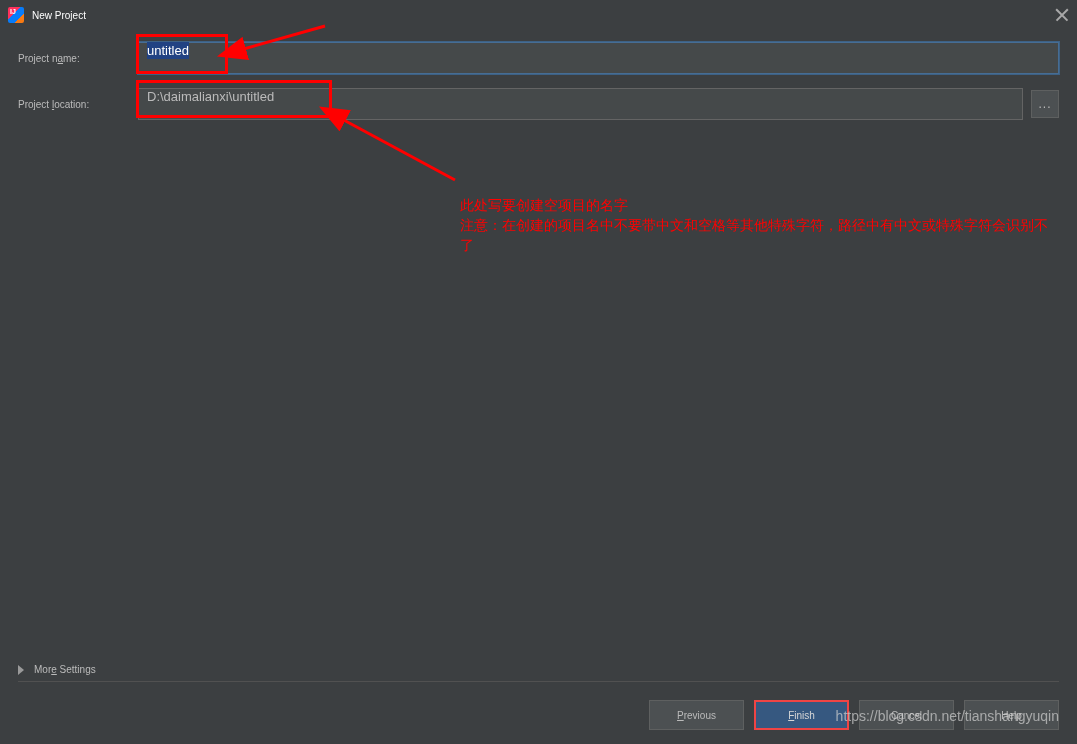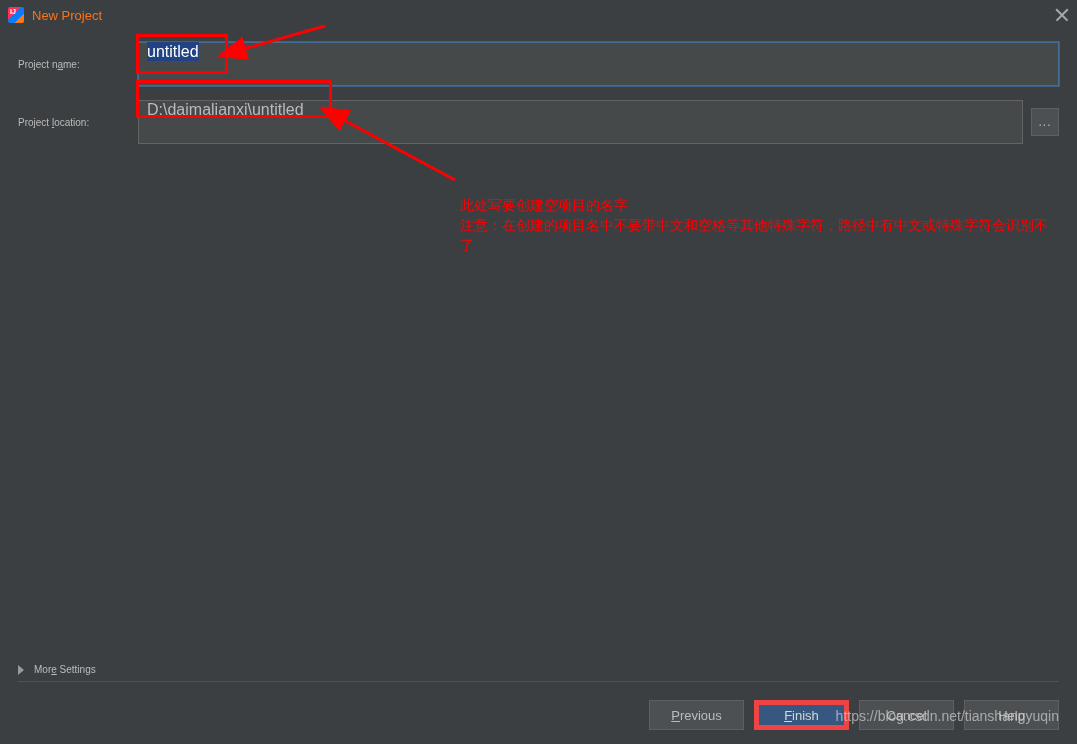--- a/index.html
+++ b/index.html
@@ -30,21 +30,21 @@
     }
     .app-icon::after {
       content: "IJ";
       position: absolute;
       font-size: 7px;
       color: #fff;
       font-weight: bold;
       left: 2px;
       top: 1px;
     }
-    .title-text { color: #f97316; font-size: 13px; }
+    .title-text { color: #ffffff; font-size: 10px; }
     .close-icon {
       margin-left: auto;
       width: 14px;
       height: 14px;
       position: relative;
       cursor: pointer;
     }
     .close-icon::before, .close-icon::after {
       content: "";
       position: absolute;
@@ -65,26 +65,26 @@
       position: relative;
     }
     .form-label {
       width: 120px;
       color: #bbbbbb;
       font-size: 10px;
     }
     .form-label .mn { text-decoration: underline; }
     .text-input {
       flex: 1;
-      height: 44px;
+      height: 32px;
       background: #45494a;
       border: 1px solid #646464;
       color: #bbbbbb;
       padding: 0 8px;
-      font-size: 16px;
+      font-size: 13px;
       outline: none;
     }
     .text-input.focused {
       border: 1px solid #466d94;
       box-shadow: 0 0 0 1px #3d6185;
       background: #45494a;
     }
     .selection {
       background: #214283;
       color: #ffffff;
@@ -159,29 +159,29 @@
       right: 18px;
       display: flex;
       gap: 10px;
     }
     .btn {
       min-width: 95px;
       height: 30px;
       background: #4c5052;
       border: 1px solid #5e6060;
       color: #bbbbbb;
-      font-size: 13px;
+      font-size: 10px;
       display: flex;
       align-items: center;
       justify-content: center;
       cursor: pointer;
     }
     .btn.primary {
       background: #365880;
-      border: 5px solid #ef4444;
+      border: 2px solid #ef4444;
       color: #d6d6d6;
     }
     .btn .mn { text-decoration: underline; }
 
     .watermark {
       position: absolute;
       right: 18px;
       bottom: 20px;
       color: #d0d0d0;
       font-size: 14px;

